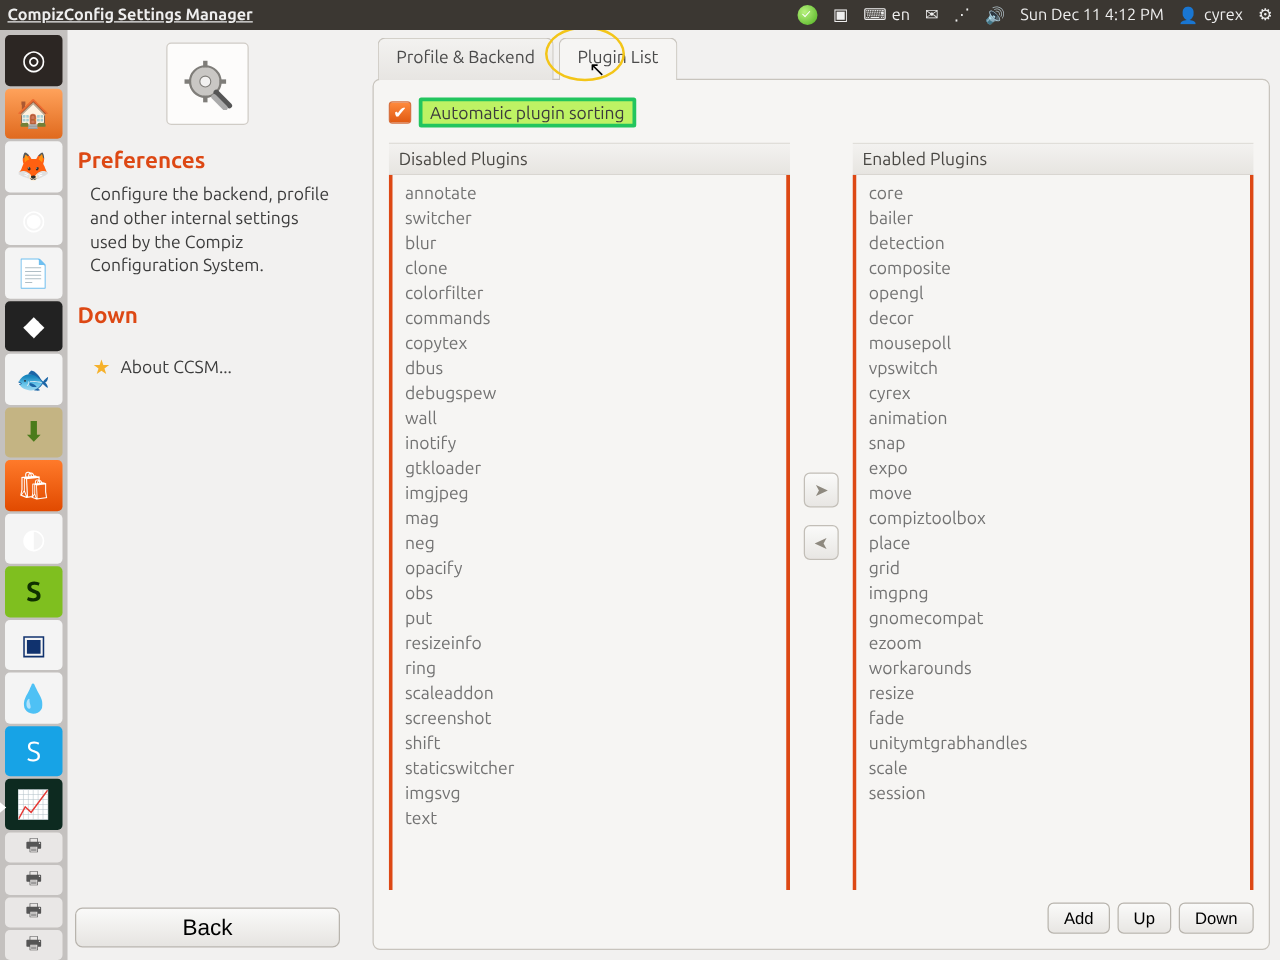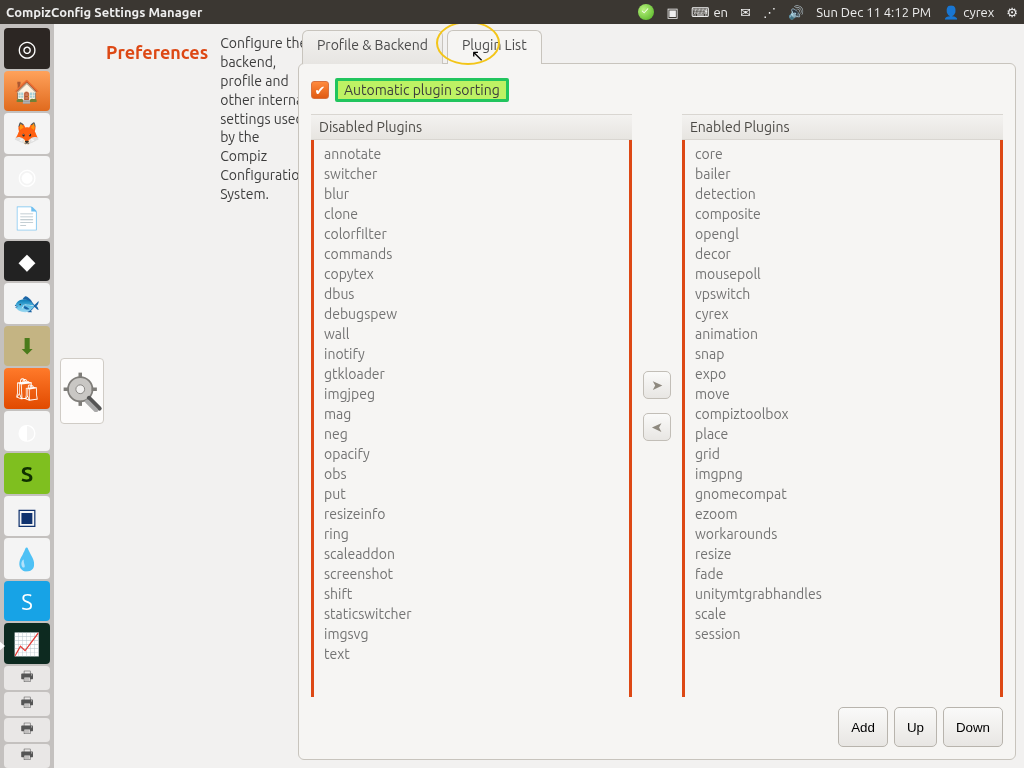--- a/index.html
+++ b/index.html
@@ -1,20 +1,20 @@
 <!DOCTYPE html>
 <html><head>
 <meta charset="utf-8">
 <style>
 * { box-sizing: border-box; margin: 0; padding: 0; }
 html, body { width: 1024px; height: 768px; overflow: hidden; font-family: "Ubuntu", "DejaVu Sans", sans-serif; font-size: 14px; color: #3c3c3c; background: #f2f1f0; }
 
 
 .topbar { position: absolute; top:0; left:0; right:0; height:24px; background:#3b3732; color:#eee; display:flex; align-items:center; padding:0 6px; font-size:13px; z-index:50; }
-.topbar .title { font-weight:bold; flex:0 0 auto; }
+.topbar .title { font-weight:bold; flex:0 0 auto;text-decoration:underline; }
 .topbar .spacer { flex:1 1 auto; }
 .topbar .tray { display:flex; align-items:center; gap:12px; }
 .topbar .tray span { display:inline-flex; align-items:center; gap:4px; }
 .green-disc{width:16px;height:16px;border-radius:50%;background:radial-gradient(circle at 35% 35%,#b9f27f,#4caf1d);position:relative}
 .green-disc::after{content:"✓";position:absolute;color:#fff;font-size:10px;left:3px;top:1px}
 
 
 .launcher { position:absolute; top:24px; left:0; bottom:0; width:54px; background:rgba(60,53,45,0.25); display:flex; flex-direction:column; align-items:center; padding-top:4px; gap:2px; z-index:40; }
 .launcher .tile { width:46px; height:46px; border-radius:4px; display:flex; align-items:center; justify-content:center; font-size:22px; color:#fff; position:relative; }
 .launcher .tile .badge{position:absolute;left:-5px;top:18px;width:0;height:0;border-top:5px solid transparent;border-bottom:5px solid transparent;border-left:6px solid #fff}
@@ -30,21 +30,21 @@
 .tile.ring{background:#f4f4f4}
 .tile.s{background:#7fbf1f;color:#0f3000;font-weight:bold}
 .tile.vb{background:#f4f4f4;color:#10326e}
 .tile.drop{background:#f4f4f4;color:#1f66b0}
 .tile.skype{background:#17a3e6}
 .tile.mon{background:#0d2a20}
 .tile.dev{background:#e9e7e6;color:#555;height:24px;font-size:14px}
 
 
 .app { position:absolute; top:24px; left:54px; right:0; bottom:0; background:#f2f1f0; display:flex; }
-.sidepane { width:228px; padding:10px 10px 10px 6px; display:flex; flex-direction:row; }
+.sidepane { width:228px; padding:10px 10px 10px 6px; display:flex; flex-direction:column; }
 .sidepane .logo { align-self:center; width:66px; height:66px; border:1px solid #d0ccc6; border-radius:4px; background:#fdfcfb; display:flex; align-items:center; justify-content:center; margin-bottom:10px; }
 .sidepane .logo svg { width:42px; height:42px; }
 .sidepane h2 { color:#dd4814; font-size:18px; font-weight:bold; margin:8px 0 8px 2px; }
 .sidepane p { color:#3c3c3c; font-size:14px; line-height:1.35; margin:0 6px 12px 12px; }
 .about-row{display:flex;align-items:center;gap:8px;margin:14px 0 0 14px;cursor:pointer}
 .about-row .star{color:#f6b12b;font-size:16px}
 .backbtn{margin-top:auto;height:32px;border:1px solid #b8b4ad;border-radius:6px;background:linear-gradient(#fafaf9,#e6e4e1);font-size:18px;cursor:pointer}
 
 .mainpane{flex:1;display:flex;flex-direction:column;padding:6px 8px 8px 16px}
 .tabs{display:flex;gap:4px;margin-left:4px;height:34px;position:relative}
@@ -63,21 +63,21 @@
 .listcol h3{font-size:14px;font-weight:normal;color:#4b4945;background:linear-gradient(#f3f2f0,#e7e5e1);border-top:1px solid #d9d6d1;border-bottom:1px solid #d9d6d1;padding:4px 8px}
 .listbox{flex:1;overflow:hidden;border-left:3px solid #dd4814;background:#f6f5f3;padding:4px 0}
 .listcol.enabled .listbox{border-left:none;border-right:3px solid #dd4814;border-left:3px solid #dd4814}
 .listcol.disabled .listbox{border-right:3px solid #dd4814}
 .listbox .item{padding:2px 10px;color:#737373;font-size:14px;cursor:pointer}
 
 .midbtns{width:34px;display:flex;flex-direction:column;justify-content:center;gap:14px;align-items:center}
 .arrowbtn{width:28px;height:28px;border:1px solid #c2beb7;border-radius:5px;background:linear-gradient(#fafaf9,#e8e6e3);display:flex;align-items:center;justify-content:center;color:#8e897f;cursor:pointer;font-size:14px}
 
 .bottombtns{display:flex;justify-content:flex-end;gap:6px;margin-top:10px}
-.bottombtns button{height:40px;padding:0 12px;border:1px solid #b8b4ad;border-radius:5px;background:linear-gradient(#fafaf9,#e8e6e3);cursor:pointer}
+.bottombtns button{height:25px;padding:0 12px;border:1px solid #b8b4ad;border-radius:5px;background:linear-gradient(#fafaf9,#e8e6e3);cursor:pointer}
 </style>
 </head>
 <body>
 
 <div class="topbar">
   <span class="title">CompizConfig Settings Manager</span>
   <span class="spacer"></span>
   <div class="tray">
     <span>
         <span class="green-disc"></span>

